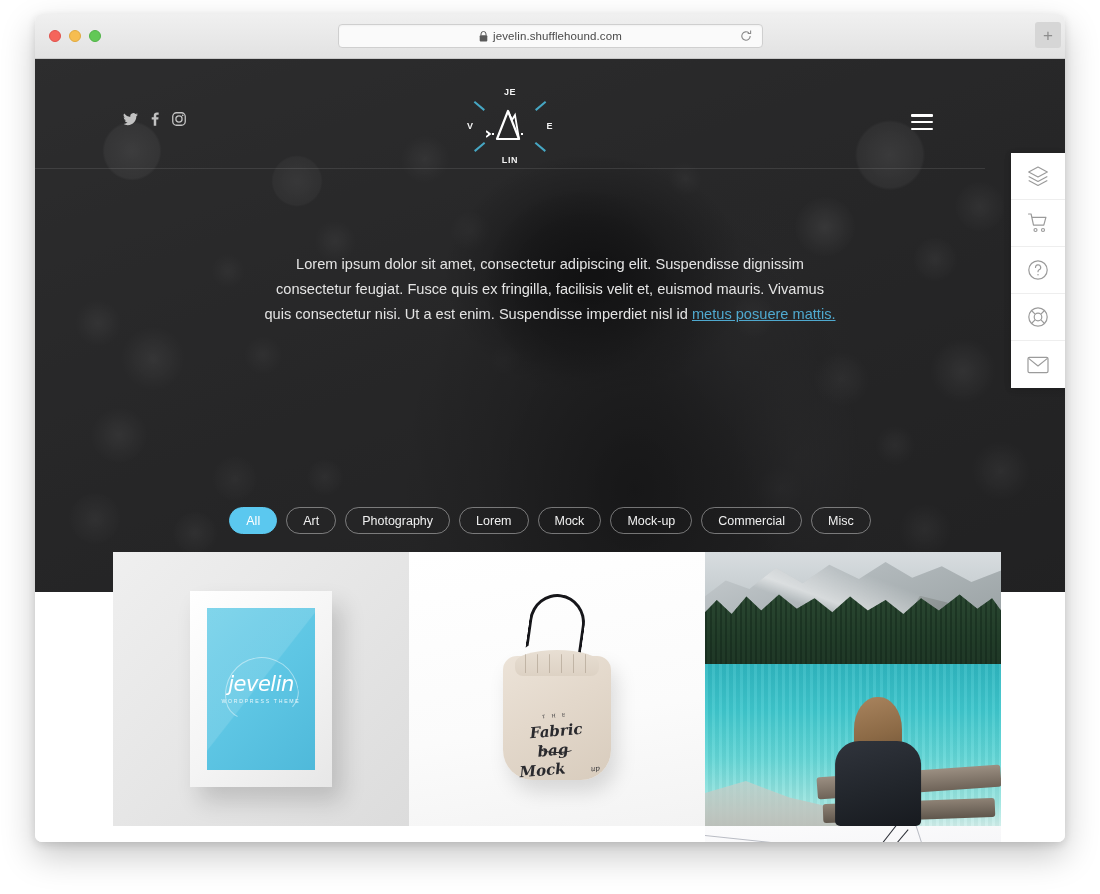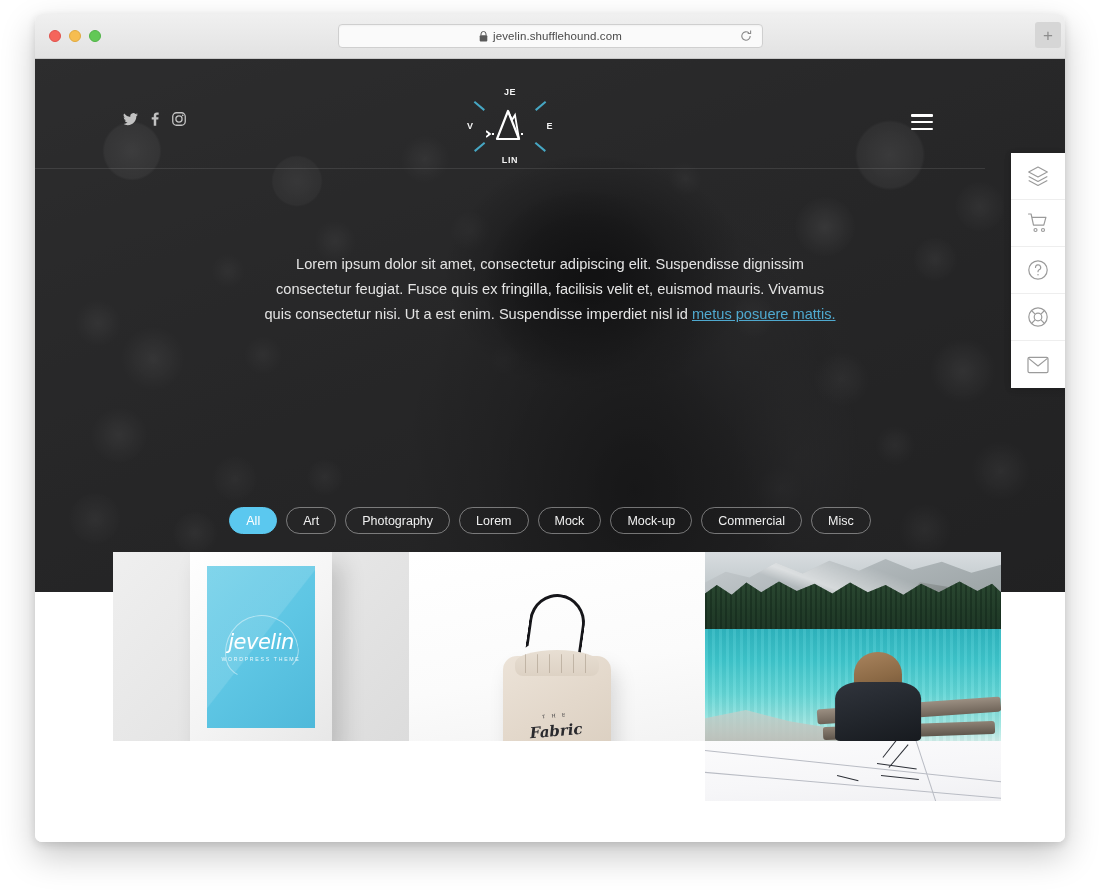--- a/index.html
+++ b/index.html
@@ -217,21 +217,21 @@
   .dock-item:last-child { border-bottom: none; }
   .dock-item svg { display: block; }
 
   
   .portfolio {
     position: absolute; left: 78px; top: 493px;
     width: 888px;
     display: flex; flex-wrap: wrap; gap: 0;
     z-index: 10;
   }
-  .pf-cell { width: 296px; height: 189px; overflow: hidden; position: relative; }
+  .pf-cell { width: 296px; height: 274px; overflow: hidden; position: relative; }
 
   
   .art-frame {
     position: absolute; inset: 0;
     background: linear-gradient(135deg, #efefef 0%, #e6e6e6 48%, #dcdcdc 100%);
     display: flex; align-items: center; justify-content: center;
   }
   .frame-outer {
     width: 142px; height: 196px;
     background: linear-gradient(135deg, #ffffff 0%, #f4f4f4 55%, #e7e7e7 100%);

